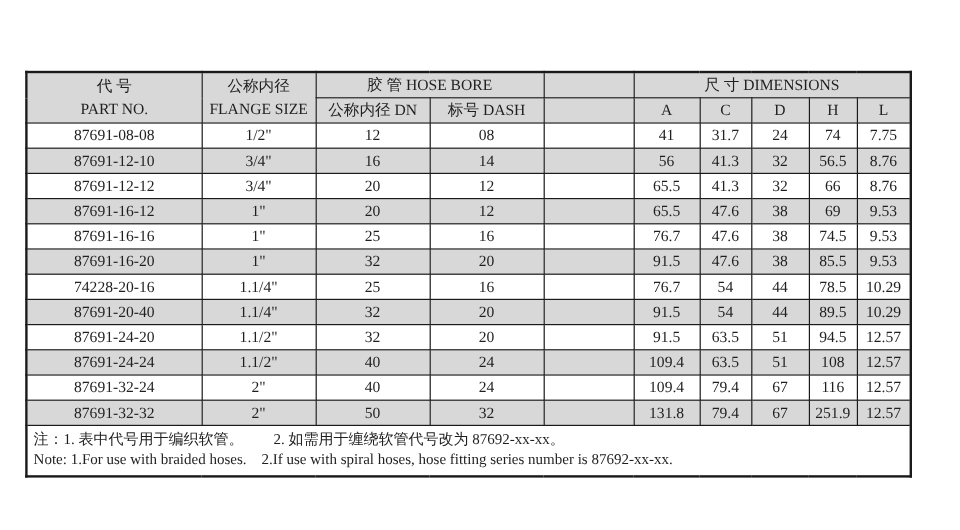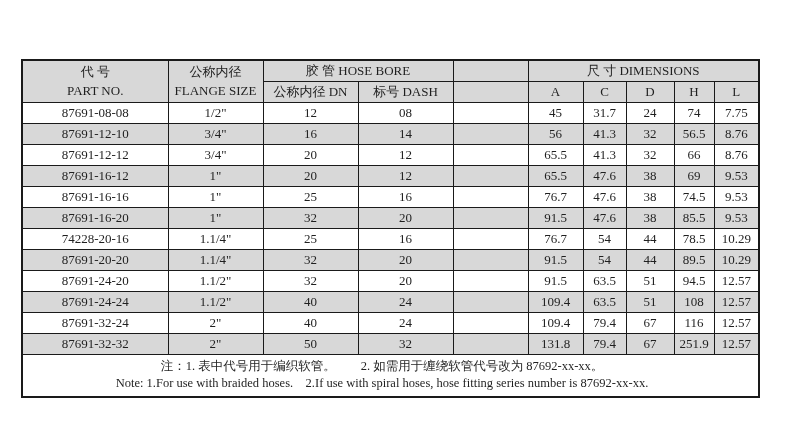--- a/index.html
+++ b/index.html
@@ -40,21 +40,21 @@
     background: #d8d8d8;
     height: 20px;
   }
   table.spec thead .two-line div {
     line-height: 1.45;
   }
   table.spec tbody tr:nth-child(even) {
     background: #d8d8d8;
   }
   table.spec tfoot td {
-    text-align: center;
+    text-align: left;
     background: #ffffff;
     padding: 3px 22px 4px 5px;
     height: auto;
     margin-top: 12px;
   }
   .note-line {
     white-space: pre;
     font-size: 12.5px;
     line-height: 1.35;
   }
@@ -101,21 +101,21 @@
         <th>L</th>
       </tr>
     </thead>
     <tbody>
       <tr>
         <td>87691-08-08</td>
         <td>1/2"</td>
         <td>12</td>
         <td>08</td>
         <td></td>
-        <td>45</td>
+        <td>41</td>
         <td>31.7</td>
         <td>24</td>
         <td>74</td>
         <td>7.75</td>
       </tr>
       <tr>
         <td>87691-12-10</td>
         <td>3/4"</td>
         <td>16</td>
         <td>14</td>
@@ -180,21 +180,21 @@
         <td>25</td>
         <td>16</td>
         <td></td>
         <td>76.7</td>
         <td>54</td>
         <td>44</td>
         <td>78.5</td>
         <td>10.29</td>
       </tr>
       <tr>
-        <td>87691-20-20</td>
+        <td>87691-20-40</td>
         <td>1.1/4"</td>
         <td>32</td>
         <td>20</td>
         <td></td>
         <td>91.5</td>
         <td>54</td>
         <td>44</td>
         <td>89.5</td>
         <td>10.29</td>
       </tr>

